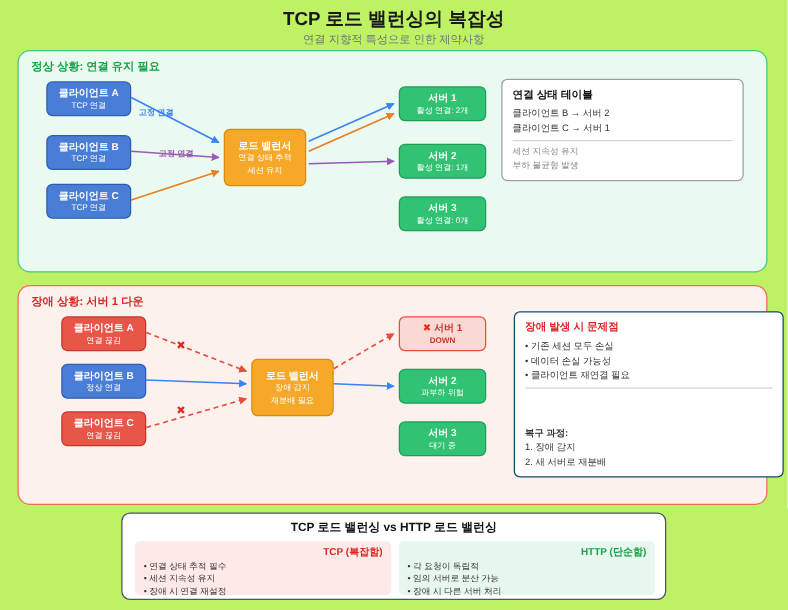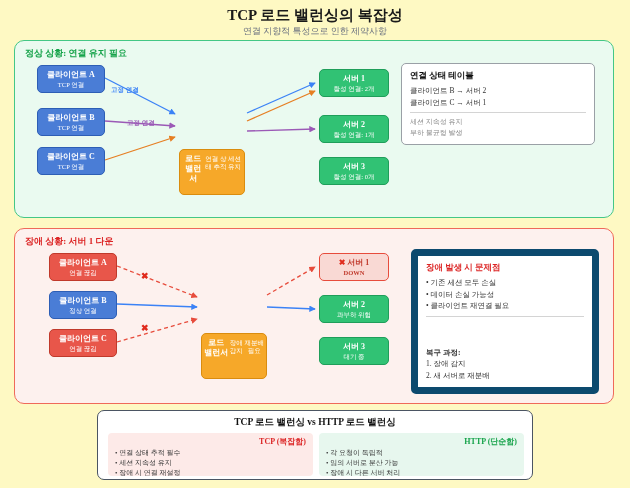--- a/index.html
+++ b/index.html
@@ -1,48 +1,48 @@
 <!DOCTYPE html>
 <html><head>
 <meta charset="utf-8">
 <style>
   * { margin:0; padding:0; box-sizing:border-box; }
   html,body { background:#f7f8f9; }
   body { font-family:"Liberation Sans","DejaVu Sans",sans-serif; }
-  .canvas { position:relative; width:630px; height:488px; background:#fef9c3; overflow:hidden;font-family:Liberation Serif, serif; }
+  .canvas { position:relative; width:630px; height:488px; background:#bef264; overflow:hidden; }
 
   .title { position:absolute; top:6px; left:0; width:100%; text-align:center; font-size:15px; font-weight:bold; color:#1a1a1a; }
   .subtitle { position:absolute; top:25px; left:0; width:100%; text-align:center; font-size:9px; color:#6b7280; }
 
   .panel { position:absolute; border-radius:10px; }
   .panel-normal { left:14px; top:40px; width:600px; height:178px; background:#eafaf0; border:1.5px solid #44c786; }
   .panel-fail   { left:14px; top:228px; width:600px; height:176px; background:#fdf1ee; border:1.5px solid #ef6a5a; }
   .panel-label { position:absolute; left:10px; top:6px; font-size:9px; font-weight:bold; }
   .panel-normal > .panel-label { color:#16a34a; }
   .panel-fail > .panel-label { color:#dc2626; }
 
   .edges { position:absolute; left:0; top:0; }
 
   .node { position:absolute; width:68px; border-radius:5px; text-align:center; padding:4px 2px 3px; color:#fff; }
   .node-title { font-size:8px; font-weight:bold; line-height:1.25; }
   .node-sub { font-size:6.5px; line-height:1.3; margin-top:1px; }
   .client-blue { background:#4a7dd6; border:1px solid #2d5eb5; }
   .client-red  { background:#e8564a; border:1px solid #c0392b; }
-  .lb { width:66px; min-height:46px; background:#f6a829; border:1px solid #da8c0e; display:flex; flex-direction:row; justify-content:center;margin-top:46px; }
+  .lb { width:66px; min-height:46px; background:#f6a829; border:1px solid #da8c0e; display:flex; flex-direction:column; justify-content:center; }
   .server { width:70px; background:#31c274; border:1px solid #1f9e5a; }
   .server-down { width:70px; background:#f9d9d4; border:1px solid #e74c3c; color:#c0392b; }
   .server-down .node-sub { font-weight:bold; }
   .down-x { color:#e02b1d; }
 
   .edge-label { position:absolute; font-size:6.5px; font-weight:bold; white-space:nowrap; }
   .x-mark { position:absolute; color:#e02b1d; font-size:9px; font-weight:bold; }
 
   .info-box { position:absolute; background:#fff; border-radius:5px; padding:6px 8px; }
   .table-box { left:386px; top:22px; width:194px; border:1px solid #9aa0a6; }
-  .problem-box { left:396px; top:20px; width:188px; border:7px solid #0c4a6e; }
+  .problem-box { left:396px; top:20px; width:216px; border:1px solid #0c4a6e; }
   .box-title { font-size:8.5px; font-weight:bold; color:#111; margin-bottom:3px; }
   .problem-box .box-title { color:#dc2626; }
   .box-row { font-size:7.5px; color:#333; line-height:1.55; }
   .box-divider { border:none; border-top:1px solid #d4d4d4; margin:4px 0; }
   .box-note { font-size:7px; color:#888; line-height:1.5; }
   .bullet::before { content:"• "; }
   .recovery-title { font-size:7.5px; font-weight:bold; color:#333; line-height:1.5;margin-top:30px; }
 
   .compare { position:absolute; left:97px; top:410px; width:436px; height:70px; background:#fff; border:1.5px solid #4b5563; border-radius:7px; }
   .compare-title { text-align:center; font-size:9.5px; font-weight:bold; margin-top:5px; color:#111; }

